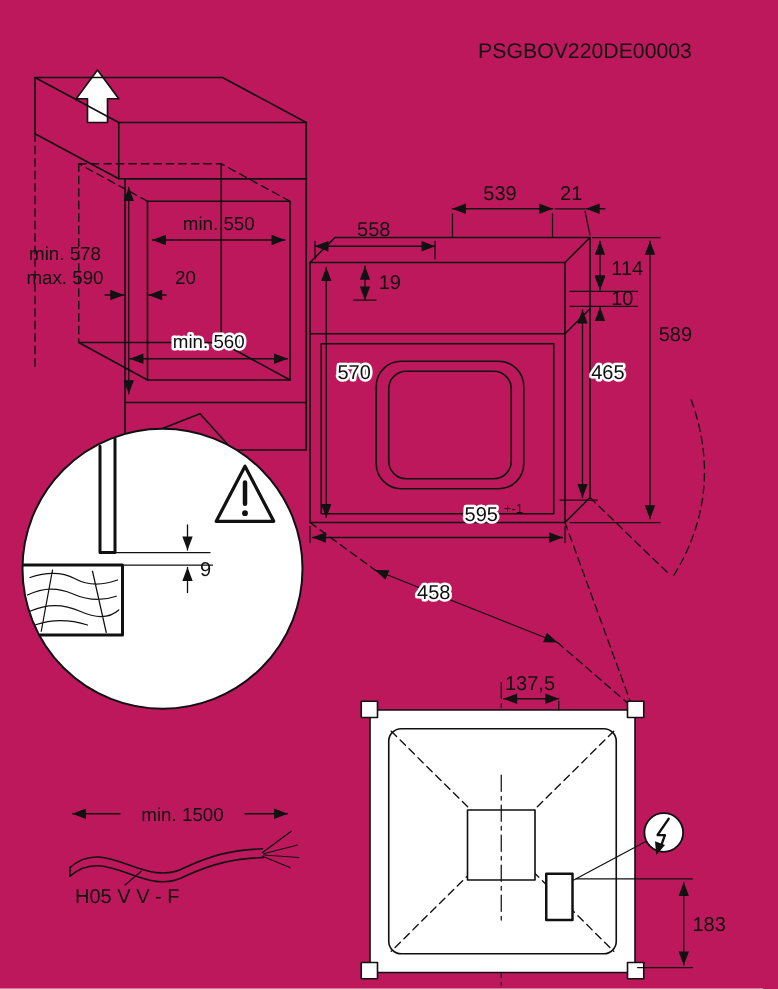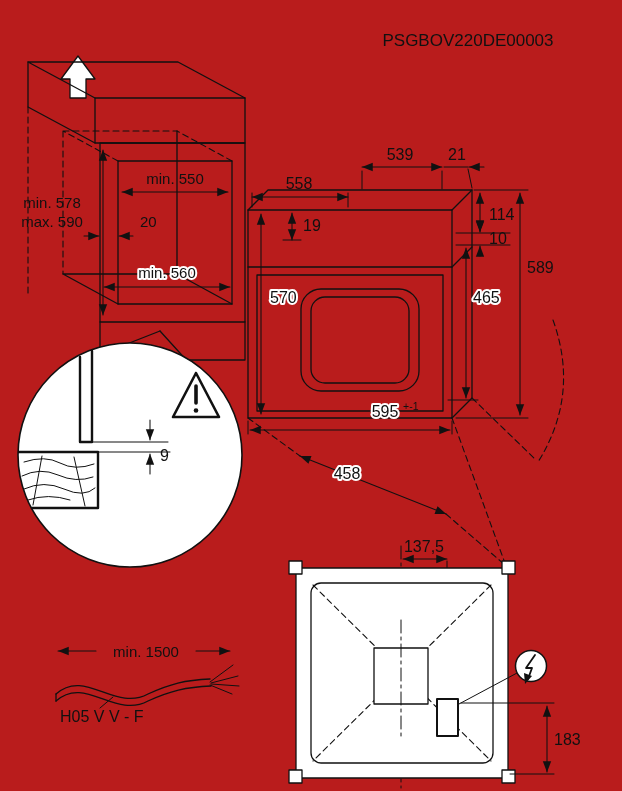--- a/index.html
+++ b/index.html
@@ -1,16 +1,16 @@
 <!DOCTYPE html>
 <html><head>
 <meta charset="utf-8">
 <style>
   html,body{margin:0;padding:0;background:#fff;}
-  .canvas{position:relative;width:622px;height:791px;background:#b91c1c;overflow:hidden;}
+  .canvas{position:relative;width:622px;height:791px;background:#be185d;overflow:hidden;}
   svg{display:block;}
   .ln{fill:none;stroke:#111;stroke-width:1.3;stroke-linecap:round;stroke-linejoin:round;}
   .thin{stroke-width:1;}
   .thick{stroke-width:2.4;}
   .dash{stroke-dasharray:6 4;stroke-width:1.1;}
   .cl{stroke-dasharray:13 4 3 4;stroke-width:1;}
   .dim{stroke-width:1.05;marker-start:url(#ah);marker-end:url(#ah);}
   .dimE{stroke-width:1.05;marker-end:url(#ah);}
   .wfill{fill:#fff;}
   text{font-family:"Liberation Sans",sans-serif;font-size:16px;fill:#111;stroke:none;}

